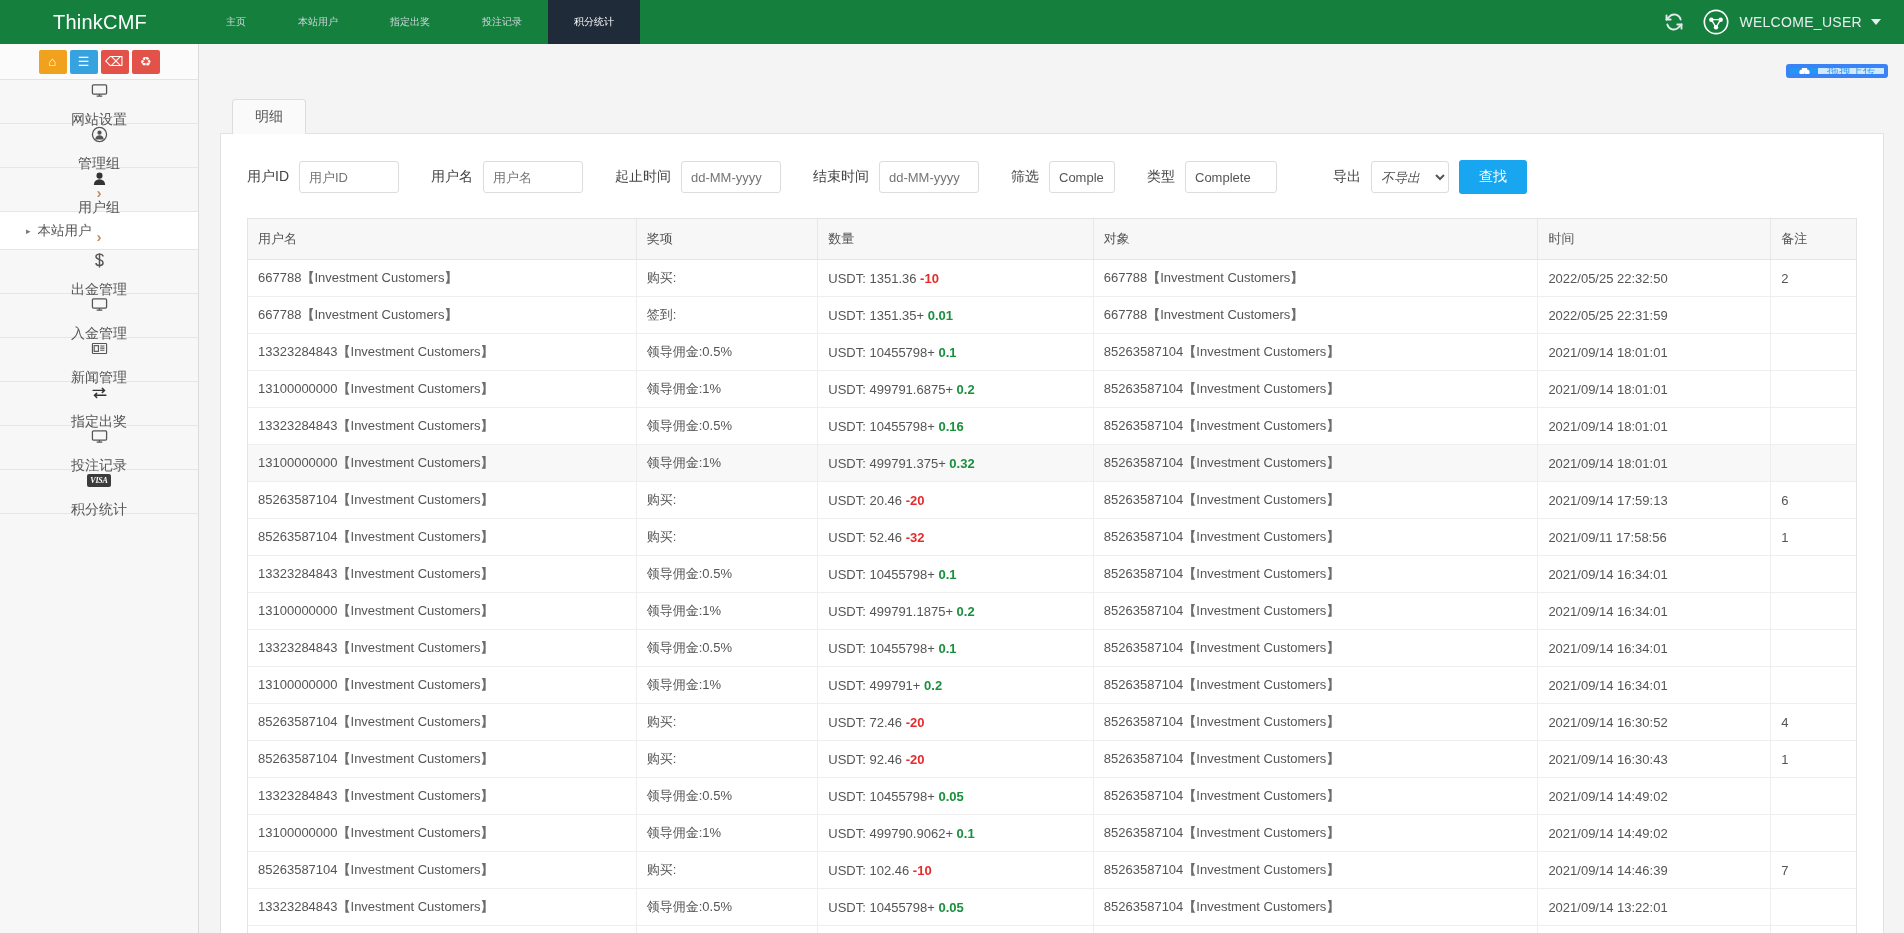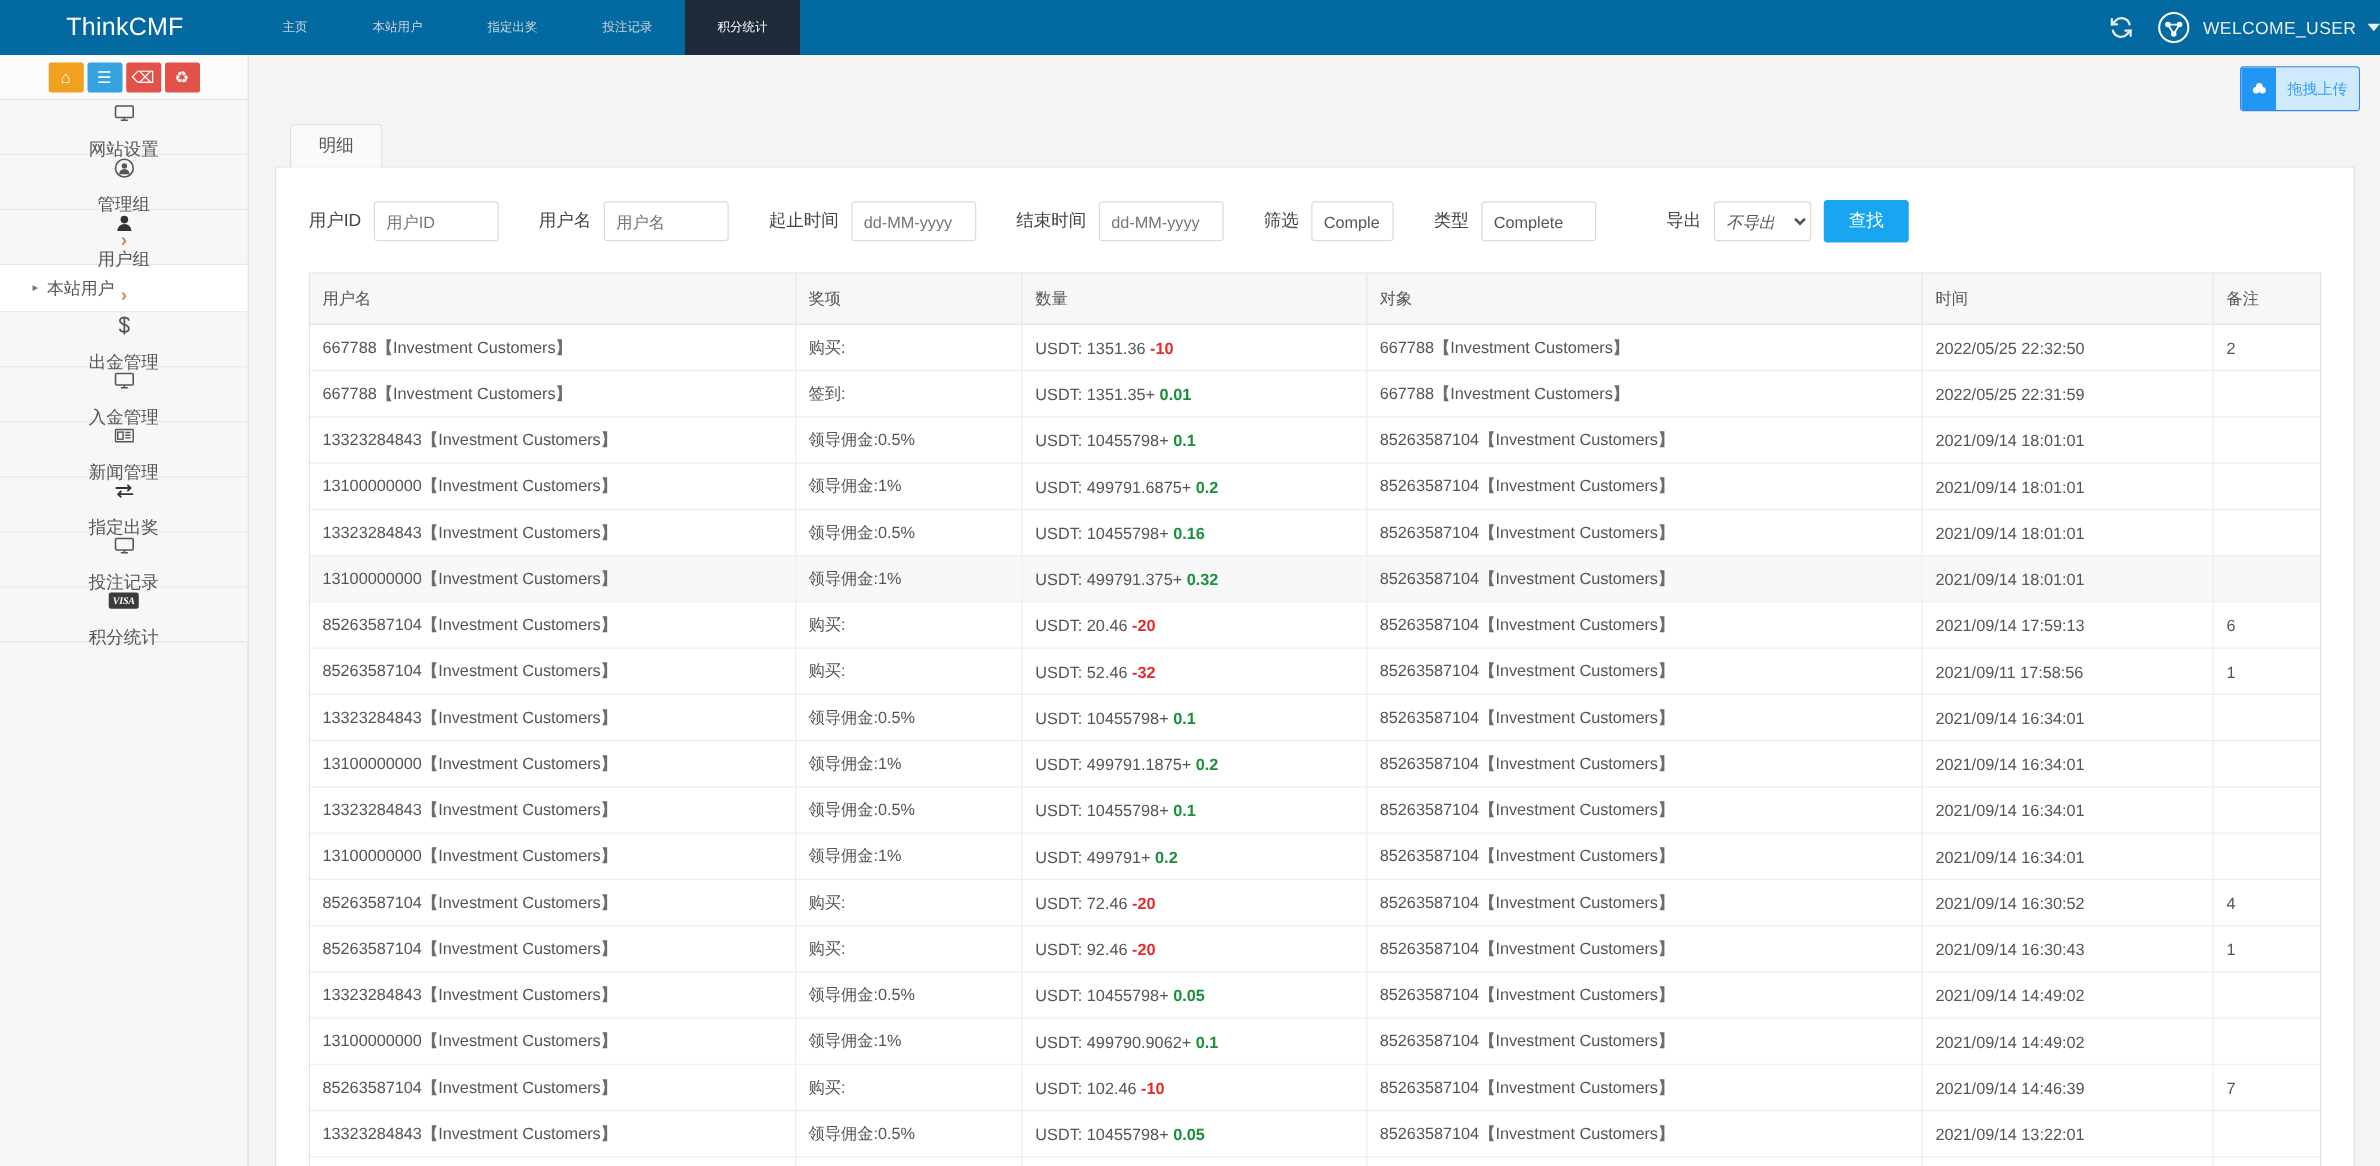--- a/index.html
+++ b/index.html
@@ -7,35 +7,35 @@
     width: 1904px; height: 933px;
     font-family: "Liberation Sans", "DejaVu Sans", sans-serif;
     background: #f4f4f4;
     overflow: hidden;
   }
 
   
   .navbar {
     position: absolute; top: 0; left: 0;
     width: 1904px; height: 44px;
-    background: #0369a1;
+    background: #15803d;
     display: flex; align-items: stretch;
   }
   .brand {
     width: 200px; display: flex; align-items: center; justify-content: center;
     color: #ffffff; font-size: 20px; letter-spacing: .2px;
   }
   .nav-items { display: flex; align-items: stretch; }
   .nav-item {
     display: flex; align-items: center; padding: 0 26px;
     color: #cfd6dd; font-size: 10px; cursor: pointer; white-space: nowrap;
   }
   .nav-item.active { background: #1f2b38; color: #ffffff; }
   .nav-right {
-    margin-left: auto; display: flex; align-items: center; padding-right: 0; gap: 18px;
+    margin-left: auto; display: flex; align-items: center; padding-right: 23px; gap: 18px;
   }
   .nav-icon { color: #e4e9ee; display: flex; align-items: center; cursor: pointer; }
   .nav-user {
     display: flex; align-items: center; gap: 9px; color: #e9eef3;
     font-size: 14px; cursor: pointer; letter-spacing: .3px;
   }
   .caret { width: 0; height: 0; border-left: 5px solid transparent; border-right: 5px solid transparent; border-top: 6px solid #e9eef3; }
 
   
   .sidebar {
@@ -82,22 +82,22 @@
     position: absolute; top: 44px; left: 200px;
     width: 1704px; height: 889px;
     background: #f4f4f4;
     overflow: hidden;
   }
   .upload-bar {
     height: 54px; display: flex; align-items: center; justify-content: flex-end;
     padding-right: 16px;
   }
   .upload-btn {
-    display: flex; align-items: center; border: 1px solid #3b82f6;
-    border-radius: 3px; overflow: hidden; cursor: pointer; height: 36px; margin-left: 12px;
+    display: flex; align-items: center; border: 4px solid #3b82f6;
+    border-radius: 3px; overflow: hidden; cursor: pointer; height: 14px; margin-left: 12px;
   }
   .upload-btn .ic {
     background: #2196f3; color: #fff; width: 28px; height: 100%;
     display: flex; align-items: center; justify-content: center;
   }
   .upload-btn .tx {
     background: #cfe9fd; color: #3aa0f3; font-size: 12px;
     padding: 0 9px; height: 100%; display: flex; align-items: center;
   }
 

